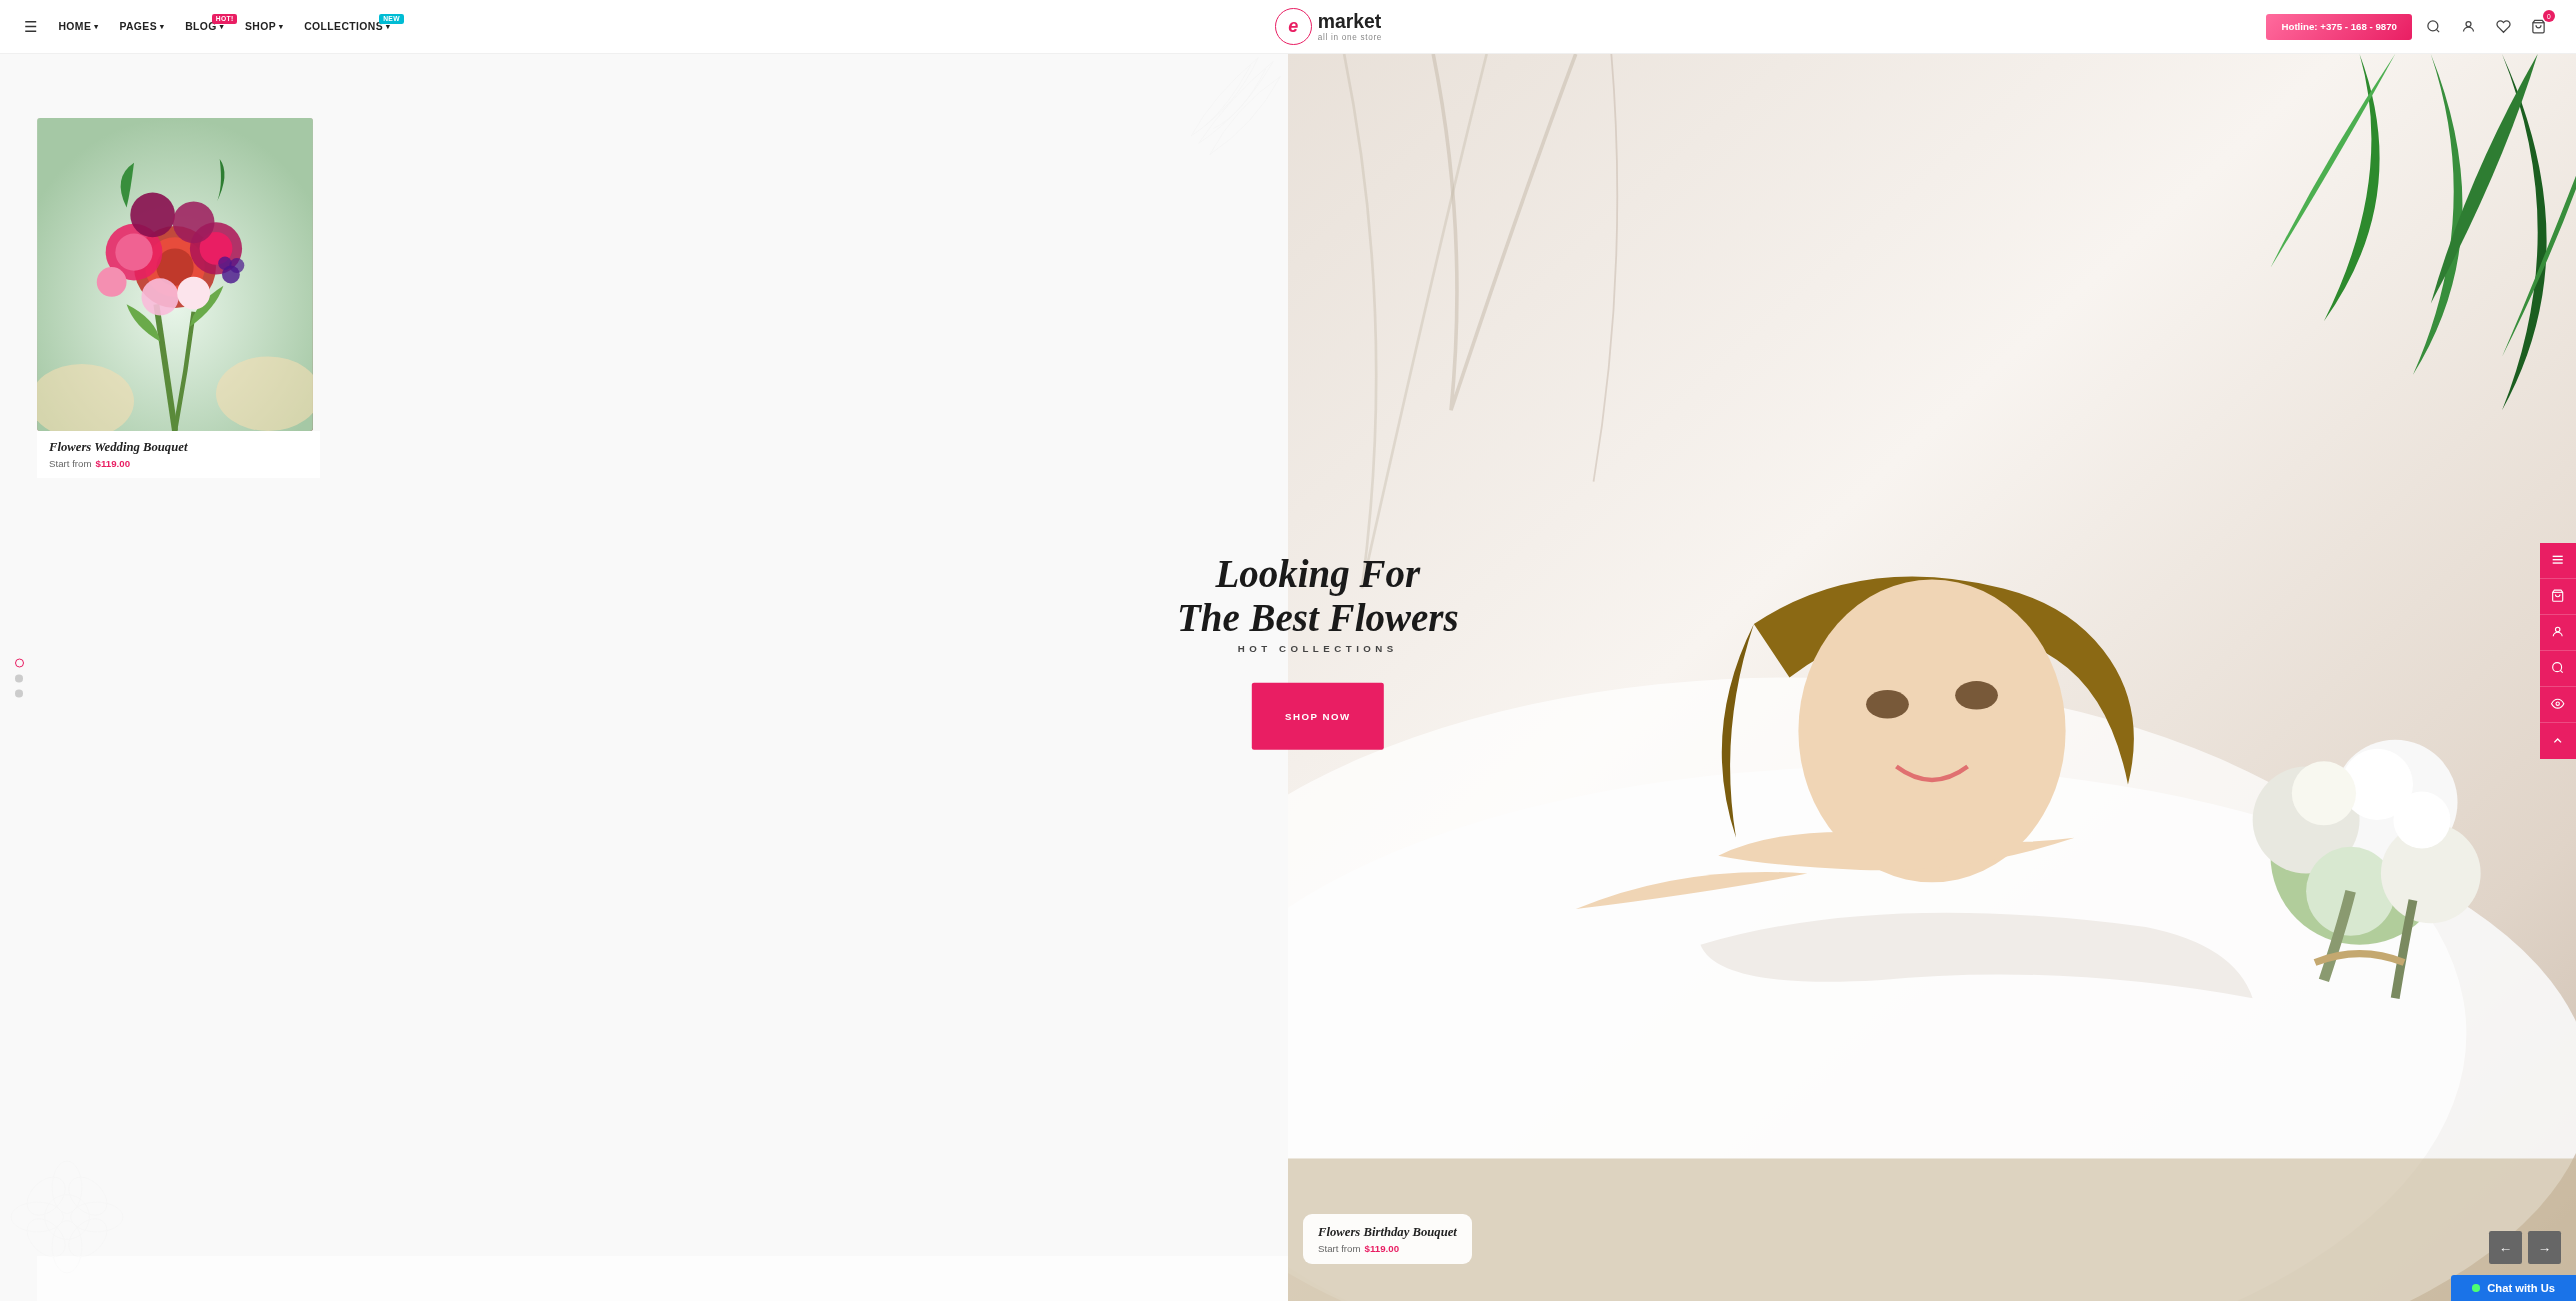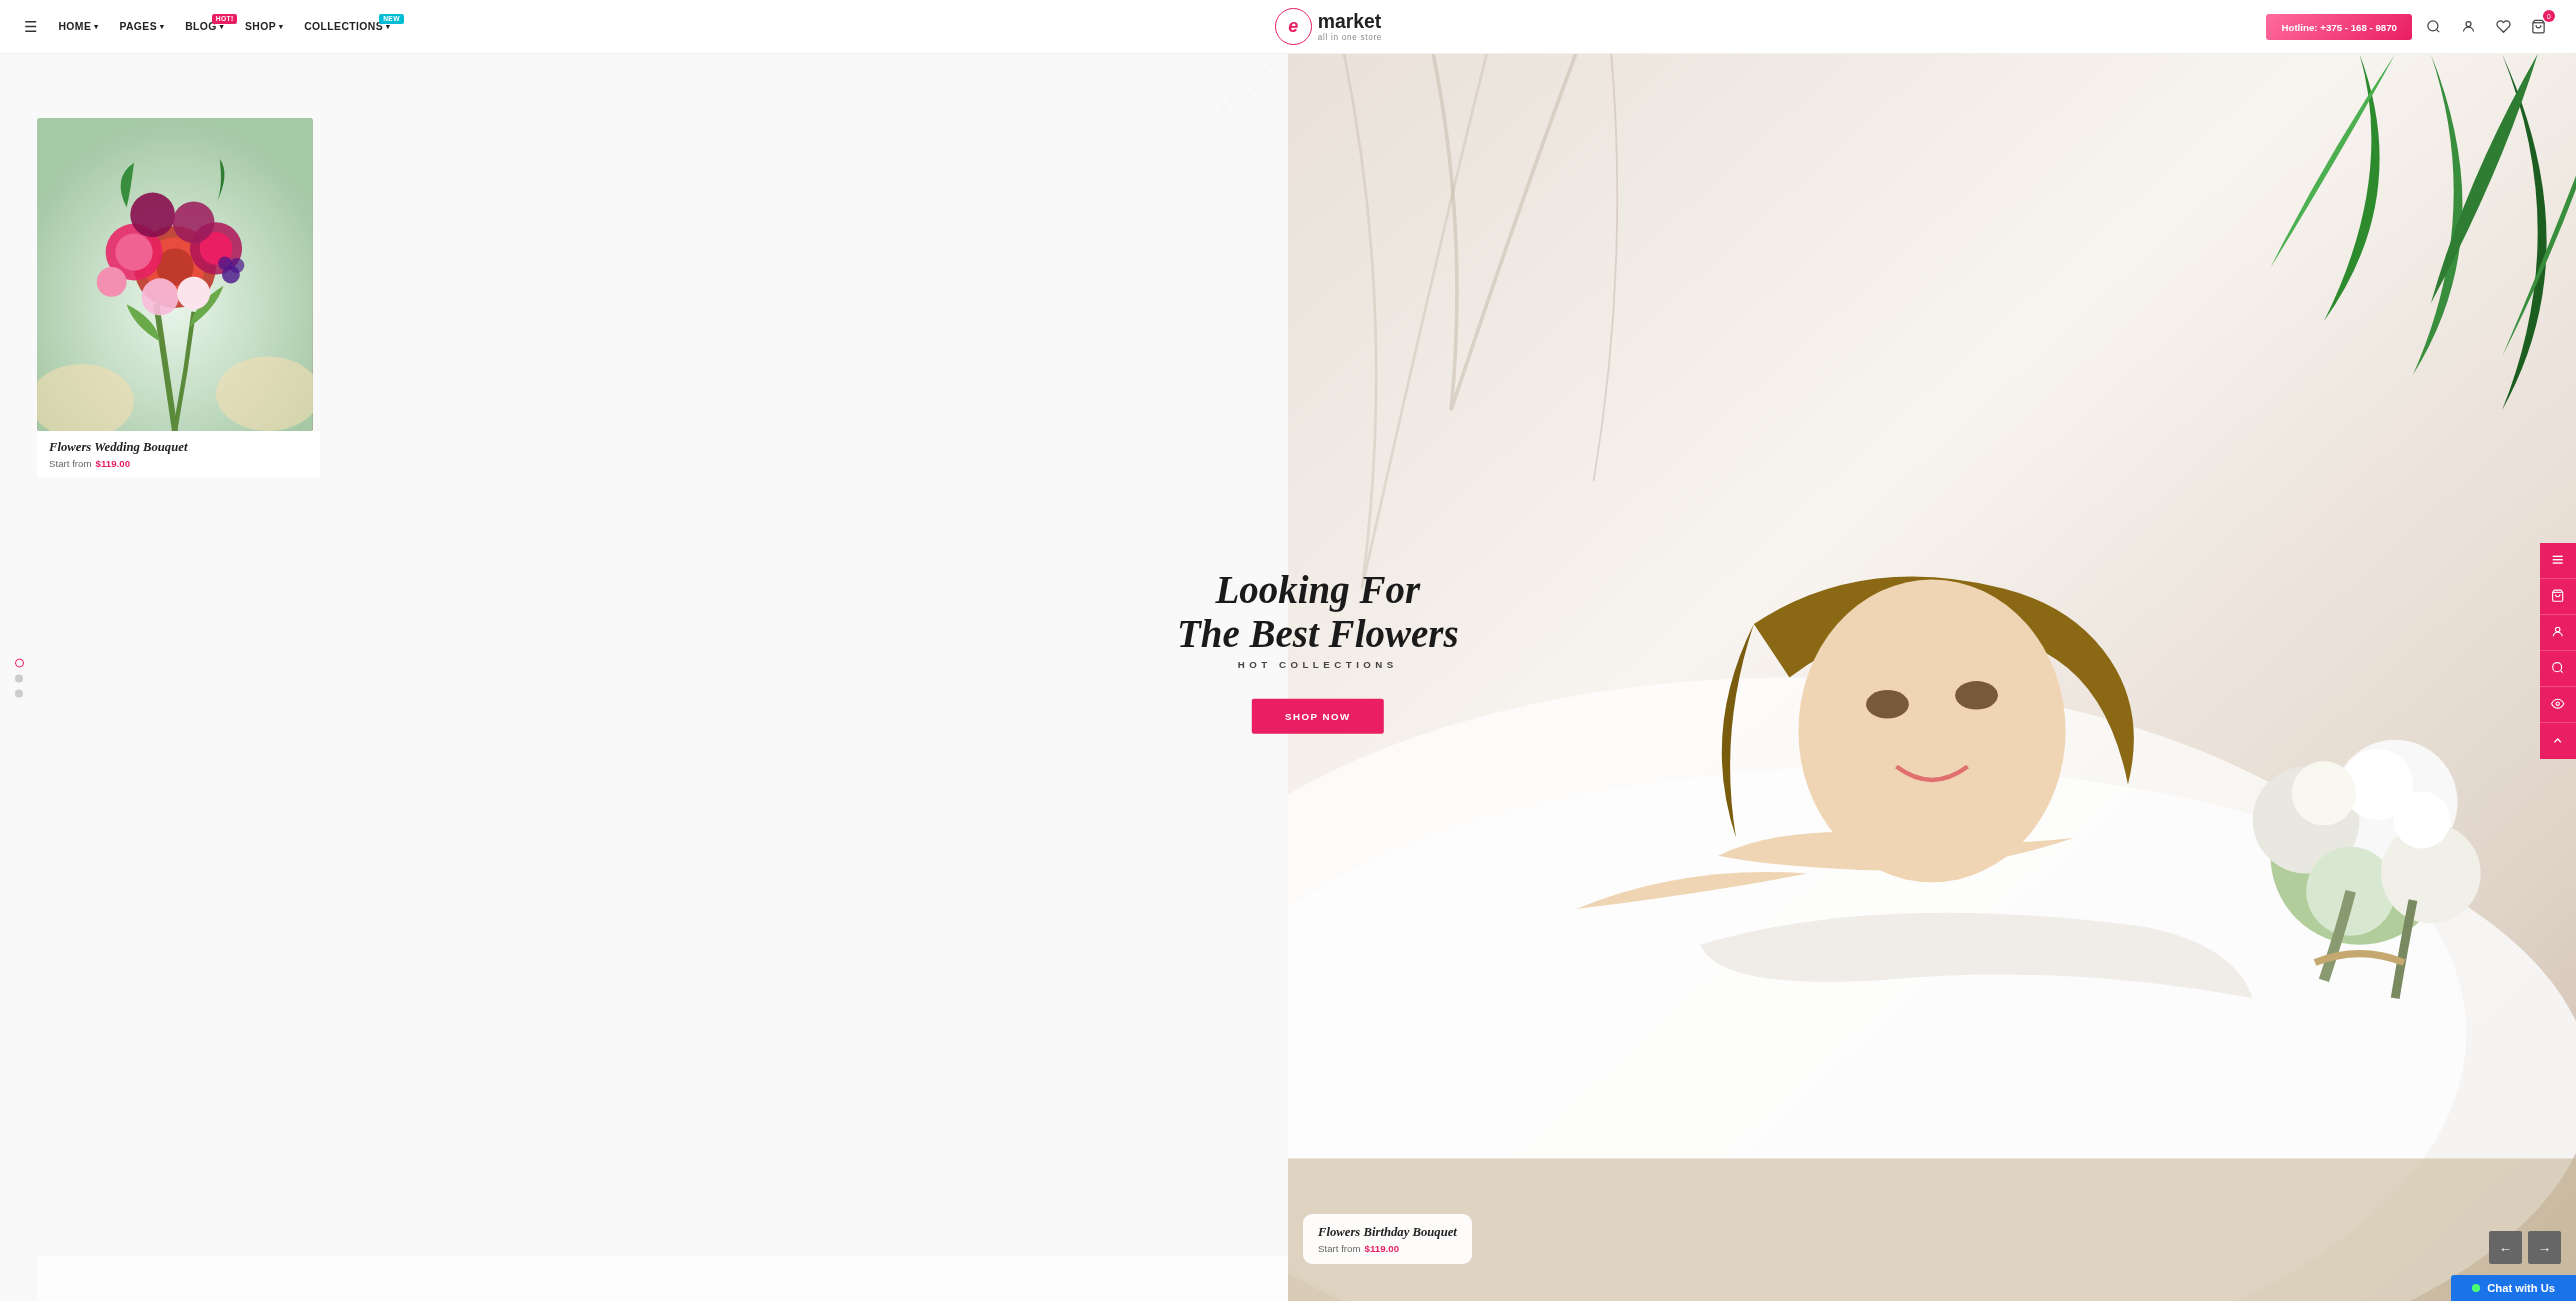--- a/index.html
+++ b/index.html
@@ -78,21 +78,21 @@
       font-weight: 700;
       color: #222;
     }
     .logo-sub {
       font-size: 8.2px;
       color: #888;
       letter-spacing: 0.7px;
     }
     .nav-right {
       display: flex;
-      align-items: flex-end;
+      align-items: center;
       gap: 8px;
     }
     .hotline-btn {
       background: linear-gradient(135deg, #ff6b9d, #e91e63);
       color: #fff;
       padding: 7.5px 15px;
       border-radius: 3px;
       font-size: 9.7px;
       font-weight: 600;
       cursor: pointer;
@@ -236,21 +236,21 @@
       letter-spacing: 4.5px;
       color: #444;
       margin-top: 2px;
       font-weight: 600;
     }
     .shop-now-btn {
       display: inline-block;
       margin-top: 29px;
       background: #e91e63;
       color: #fff;
-      padding: 12px 33px;
+      padding: 28px 33px;
       font-size: 9.7px;
       font-weight: 700;
       letter-spacing: 1.5px;
       cursor: pointer;
       border: none;
       border-radius: 2.2px;
     }
 
     
     .right-panel {

